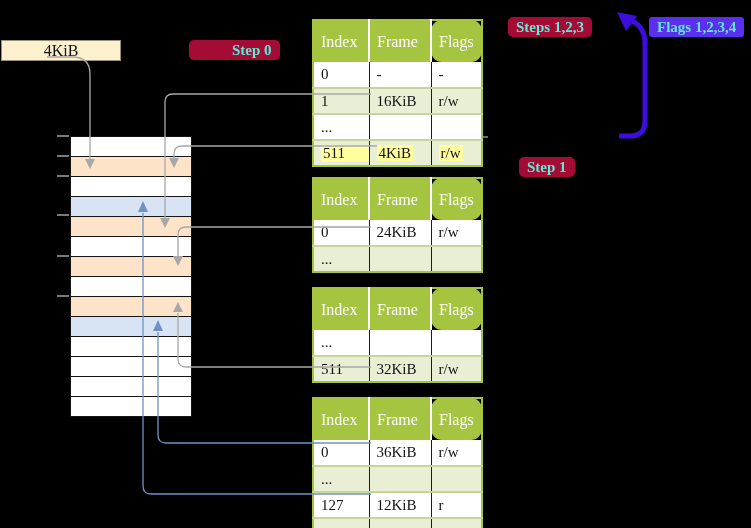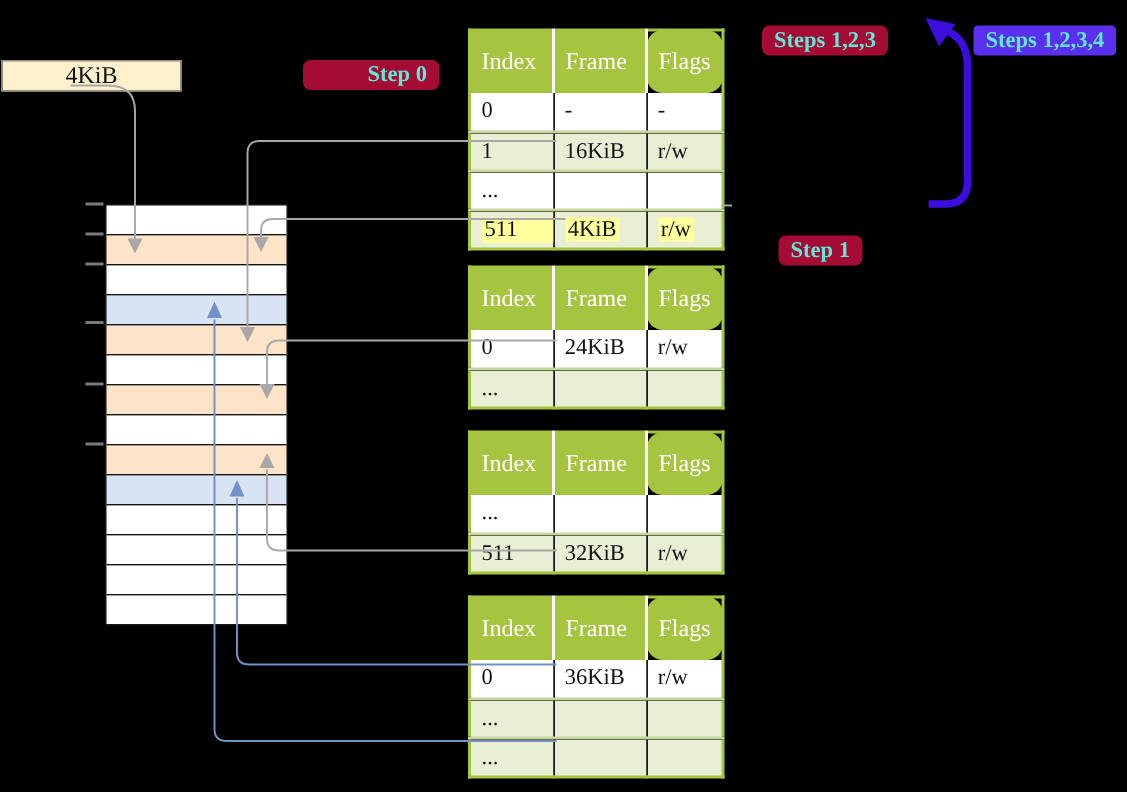--- a/index.html
+++ b/index.html
@@ -63,23 +63,23 @@
 </style>
 </head>
 <body>
 
 <div class="stage">
 
   <div class="frame-box">
     <span>4KiB</span>
   </div>
 
-  <div class="badge badge-red" style="left:202px;top:40px;padding-left:43px;">Step 0</div>
+  <div class="badge badge-red" style="left:189px;top:40px;padding-left:43px;">Step 0</div>
   <div class="badge badge-red" style="left:508px;top:17px;">Steps 1,2,3</div>
-  <div class="badge badge-blue" style="left:649px;top:17px;">Steps 1,2,3,4</div>
+  <div class="badge badge-blue" style="left:649px;top:17px;">Flags 1,2,3,4</div>
   <div class="badge badge-red" style="left:519px;top:157px;">Step 1</div>
 
   <div class="memory" id="memory">
       <div class="mrow mrow-white"></div>
       <div class="mrow mrow-peach"></div>
       <div class="mrow mrow-white"></div>
       <div class="mrow mrow-blue"></div>
       <div class="mrow mrow-peach"></div>
       <div class="mrow mrow-white"></div>
       <div class="mrow mrow-peach"></div>
@@ -204,20 +204,25 @@
         <tr>
           <td>0</td>
           <td>36KiB</td>
           <td>r/w</td>
         </tr>
         <tr class="alt">
           <td>...</td>
           <td></td>
           <td></td>
         </tr>
+        <tr>
+          <td>127</td>
+          <td>12KiB</td>
+          <td>r</td>
+        </tr>
         <tr class="alt">
           <td>...</td>
           <td></td>
           <td></td>
         </tr>
       </tbody>
     </table>
 
   <svg class="overlay" width="751" height="528" viewBox="0 0 751 528">
 

